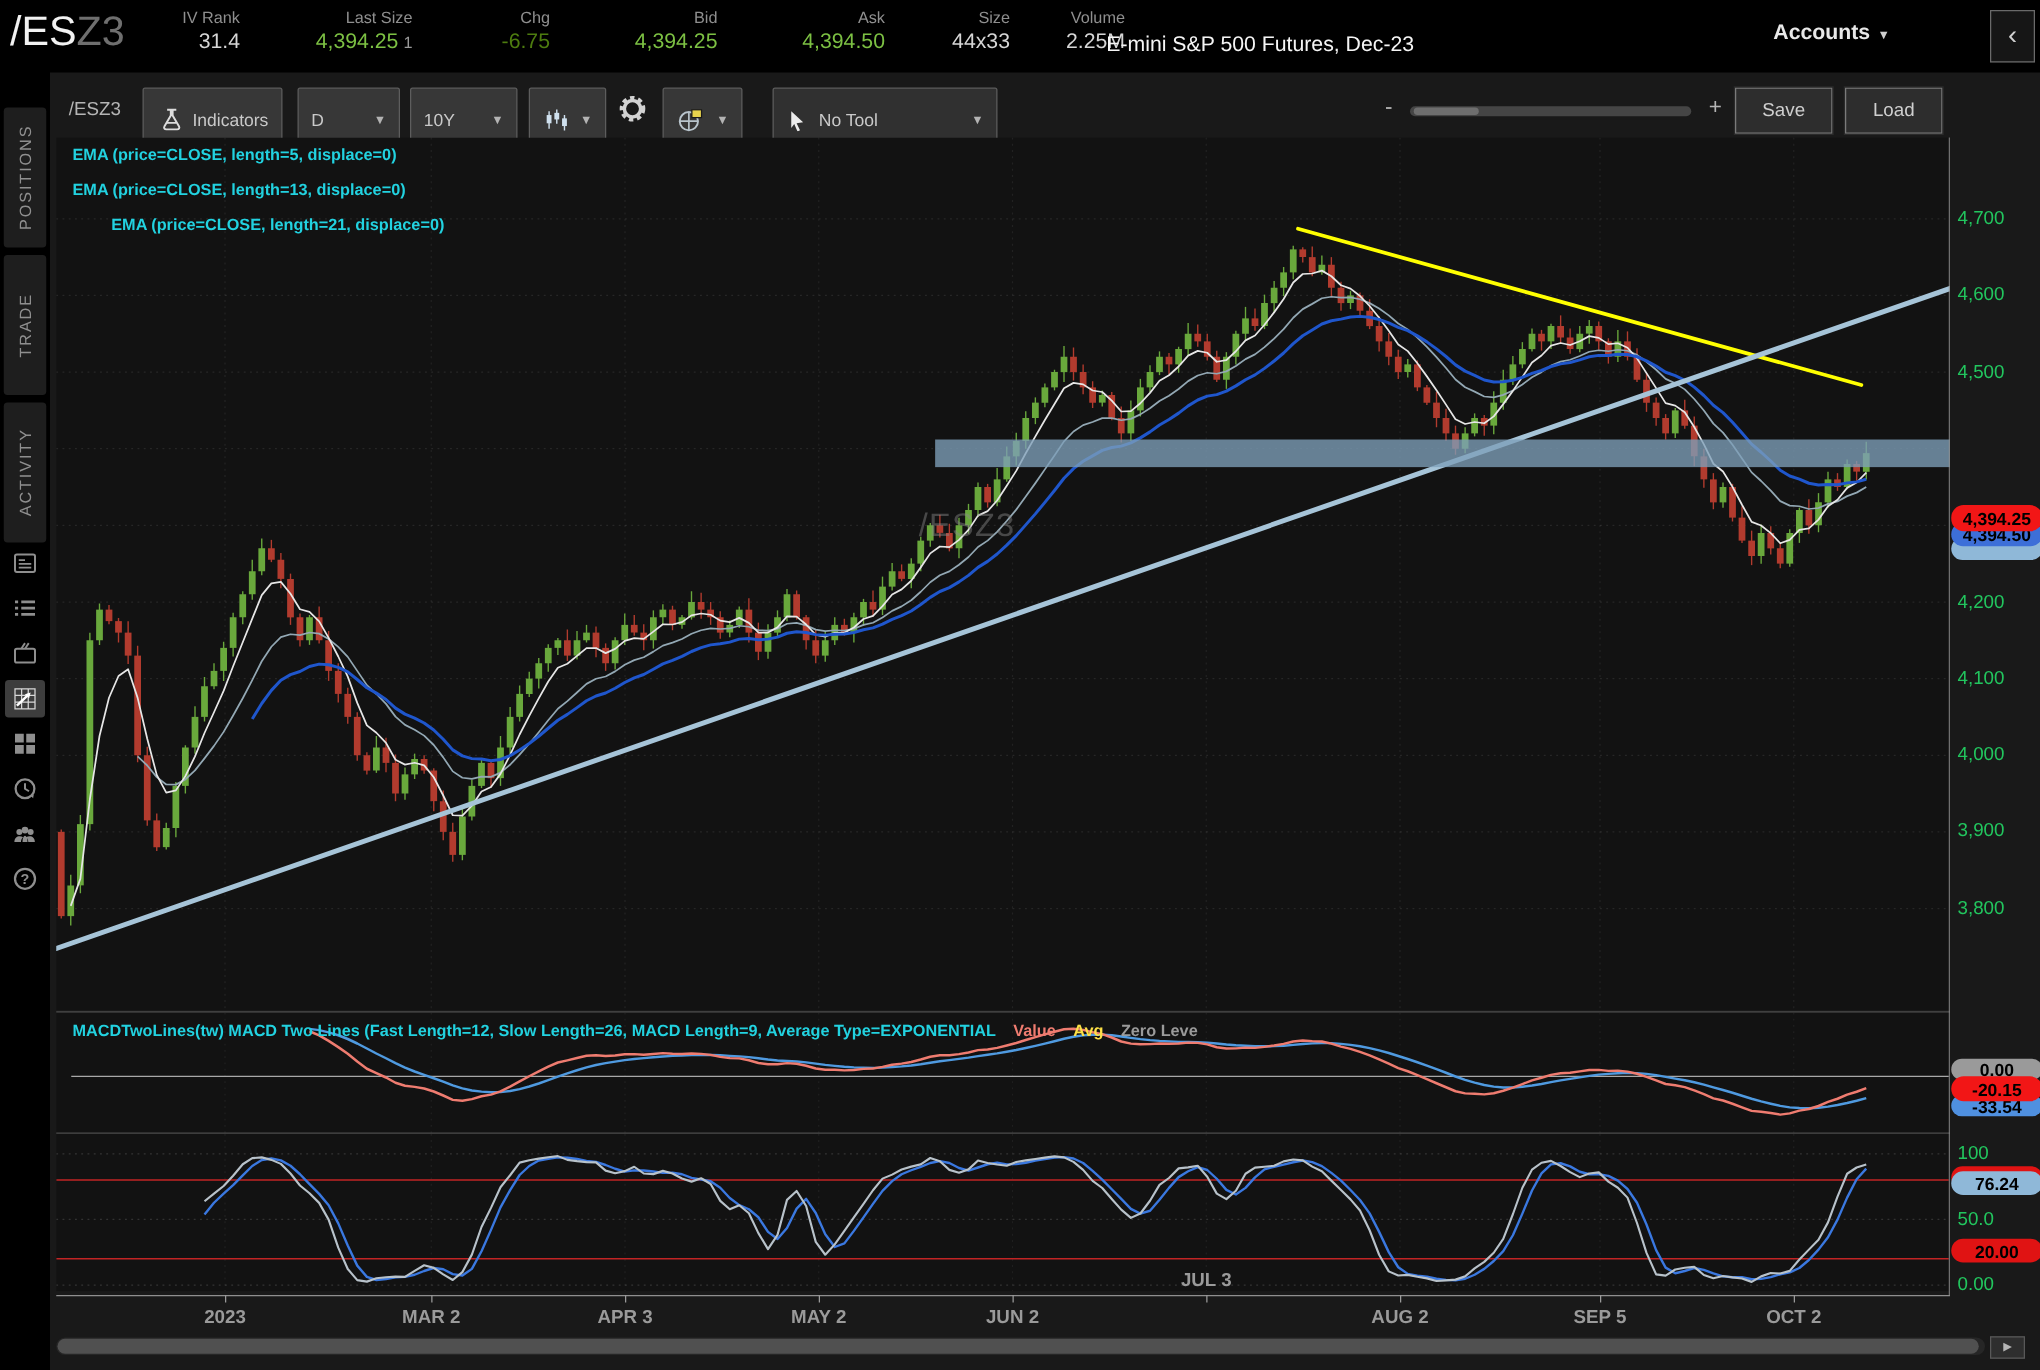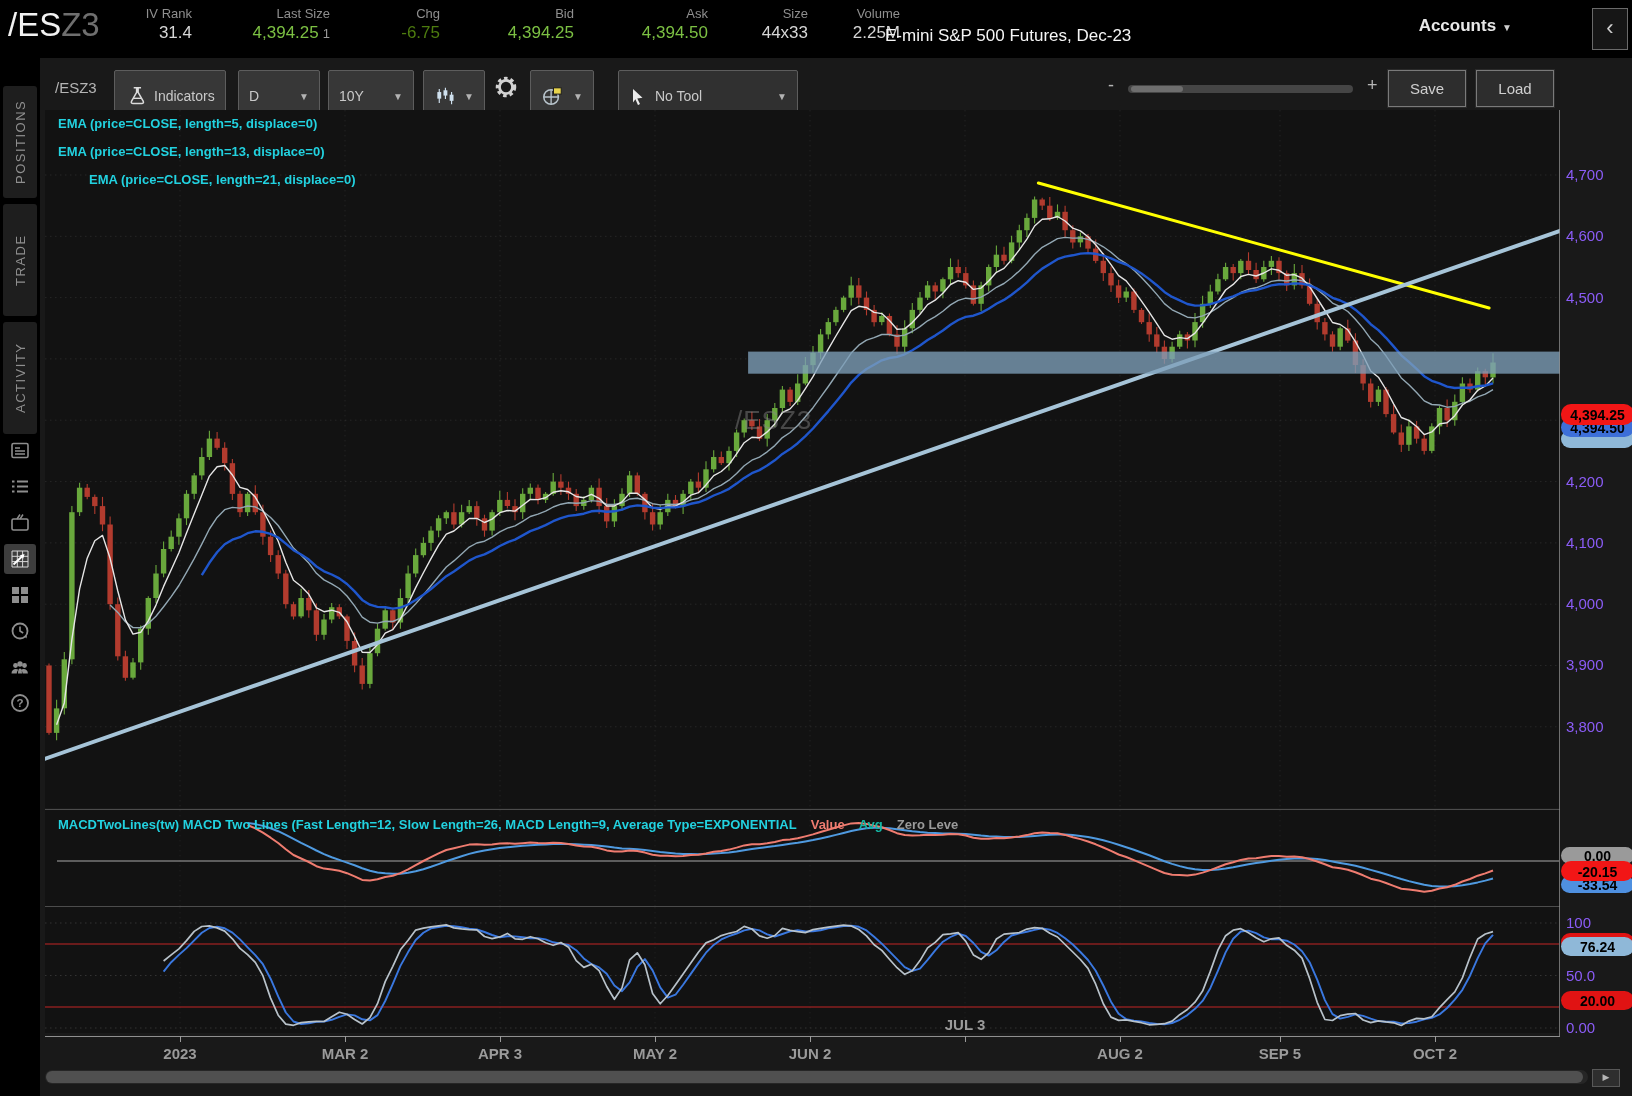--- a/index.html
+++ b/index.html
@@ -37,21 +37,21 @@
   .pbtn{top:12px;height:35px;border:1px solid #7a7a7a;outline:1px solid #2a2a2a;background:#2d2d2d;
         color:#cfcfcf;font-size:15px;display:flex;align-items:center;justify-content:center;cursor:pointer;}
   #zoomtrack{top:27px;height:8px;background:#454545;border-radius:4px;cursor:pointer;}
   #zoomthumb{position:absolute;left:3px;top:1px;width:52px;height:6px;background:#6e6e6e;border-radius:3px;}
   .zglyph{top:17px;color:#b5b5b5;font-size:18px;cursor:pointer;}
   svg text{font-family:"Liberation Sans",sans-serif;}
   .emaLabel{left:18px;color:#22d2e0;font-size:13px;font-weight:bold;white-space:nowrap;}
   .studyLine{left:18px;font-size:13px;font-weight:bold;white-space:nowrap;color:#22d2e0;}
   .studyLine .lg{margin-left:14px;}
   #watermark{left:695px;top:347px;font-size:26px;color:#8a8a8a;opacity:.45;letter-spacing:1px;}
-  .ptick{left:1526px;font-size:15px;color:#8b5cf6;}
+  .ptick{left:1526px;font-size:15px;color:#22c55e;}
   .bubble{left:1521px;width:73px;height:20px;border-radius:10px;color:#000;font-size:14px;font-weight:bold;
           line-height:20px;text-align:center;overflow:hidden;white-space:nowrap;}
   .dlab{font-size:15px;font-weight:bold;color:#9a9a9a;text-align:center;width:70px;}
   .dtick{width:1px;height:6px;background:#9a9a9a;}
   .hsep{background:#4c4c4c;height:1px;left:5px;width:1515px;}
   #axline{left:5px;width:1515px;height:1px;background:#8f8f8f;}
   #vedge{left:1519px;width:1px;background:#8f8f8f;opacity:.75;}
   #sbtrack{left:5px;top:1012px;width:1543px;height:14px;background:#262626;border-radius:7px;}
   #sbthumb{position:absolute;left:1px;top:1px;width:1537px;height:12px;background:#505050;border-radius:6px;cursor:pointer;}
   #sbarrow{left:1552px;top:1011px;width:26px;height:16px;background:#2e2e2e;border:1px solid #585858;
@@ -663,21 +663,21 @@
       <polyline points="118.6,54.0 126.2,47.9 133.9,41.8 141.5,33.6 149.2,24.4 156.8,19.5 164.4,18.9 172.1,20.9 179.7,24.1 187.4,31.8 195.0,41.4 202.6,47.6 210.3,55.3 217.9,68.7 225.6,91.1 233.2,108.2 240.8,117.1 248.5,118.3 256.1,115.6 263.8,114.8 271.4,114.3 279.0,114.5 286.7,109.7 294.3,105.2 302.0,107.3 309.6,112.5 317.2,117.0 324.9,110.7 332.5,96.7 340.2,74.6 347.8,59.3 355.4,42.8 363.1,33.2 370.7,23.1 378.4,21.2 386.0,19.9 393.6,18.8 401.3,17.9 408.9,20.9 416.6,21.9 424.2,22.7 431.8,22.9 439.5,29.5 447.1,31.6 454.8,29.9 462.4,26.4 470.0,31.8 477.7,32.3 485.3,29.7 493.0,31.8 500.6,35.8 508.2,38.3 515.9,35.6 523.5,40.2 531.2,53.7 538.8,60.4 546.4,57.2 554.1,63.6 561.7,79.5 569.4,92.3 577.0,80.9 584.6,52.9 592.3,45.8 599.9,57.8 607.6,86.5 615.2,96.8 622.8,88.5 630.5,77.7 638.1,66.9 645.8,56.1 653.4,45.2 661.0,35.9 668.7,32.7 676.3,28.6 684.0,26.3 691.6,24.5 699.2,19.4 706.9,22.0 714.5,28.9 722.2,31.2 729.8,28.5 737.4,21.4 745.1,23.4 752.7,24.6 760.4,25.6 768.0,22.6 775.6,21.3 783.3,20.2 790.9,19.1 798.6,18.1 806.2,18.9 813.8,22.5 821.5,28.9 829.1,37.7 836.8,43.4 844.4,52.2 852.0,60.7 859.7,67.3 867.3,63.8 875.0,53.6 882.6,40.9 890.2,35.4 897.9,27.7 905.5,26.9 913.2,25.6 920.8,34.4 928.4,47.9 936.1,52.3 943.7,45.6 951.4,32.0 959.0,27.1 966.6,26.4 974.3,25.6 981.9,22.1 989.6,20.6 997.2,21.3 1004.8,26.3 1012.5,30.0 1020.1,37.5 1027.8,45.0 1035.4,52.5 1043.0,61.4 1050.7,77.2 1058.3,96.8 1066.0,110.1 1073.6,113.4 1081.2,112.9 1088.9,114.4 1096.5,115.7 1104.2,117.8 1111.8,117.3 1119.4,116.7 1127.1,114.1 1134.7,107.7 1142.4,102.5 1150.0,95.2 1157.6,84.1 1165.3,64.4 1172.9,43.2 1180.6,28.7 1188.2,23.2 1195.8,21.7 1203.5,25.8 1211.1,30.7 1218.8,34.7 1226.4,31.8 1234.0,30.9 1241.7,38.3 1249.3,43.2 1257.0,51.1 1264.6,71.4 1272.2,95.3 1279.9,112.5 1287.5,113.5 1295.2,108.6 1302.8,107.2 1310.4,106.5 1318.1,113.0 1325.7,115.6 1333.4,113.8 1341.0,114.9 1348.6,115.8 1356.3,118.5 1363.9,114.1 1371.6,111.4 1379.2,111.8 1386.8,109.7 1394.5,100.6 1402.1,92.7 1409.8,84.8 1417.4,70.9 1425.0,50.3 1432.7,32.0 1440.3,27.0 1448.0,24.6 " fill="none" stroke="#b8c2ca" stroke-width="1.7" stroke-linejoin="round"></polyline>
     </svg>
 
   <div id="emaLabels">
       <div class="emaLabel abs" style="top: 58px;">EMA (price=CLOSE, length=5, displace=0)</div>
       <div class="emaLabel abs" style="top: 86px;">EMA (price=CLOSE, length=13, displace=0)</div>
       <div class="emaLabel abs" style="top: 114px; margin-left: 31px;">EMA (price=CLOSE, length=21, displace=0)</div>
     </div>
   <div id="watermark">/ESZ3</div>
   <div class="studyLine" style="top:759px">
-    <span>MACDTwoLines(tw) MACD Two Lines (Fast Length=12, Slow Length=26, MACD Length=9, Average Type=EXPONENTIAL</span><span id="macdLegend"><span class="lg" style="color: rgb(239, 124, 112);">Value</span><span class="lg" style="color: #14b8a6;">Avg</span><span class="lg" style="color: rgb(154, 154, 154);">Zero Leve</span></span>
+    <span>MACDTwoLines(tw) MACD Two Lines (Fast Length=12, Slow Length=26, MACD Length=9, Average Type=EXPONENTIAL</span><span id="macdLegend"><span class="lg" style="color: rgb(239, 124, 112);">Value</span><span class="lg" style="color: #fde047;">Avg</span><span class="lg" style="color: rgb(154, 154, 154);">Zero Leve</span></span>
   </div>
 
   <div class="hsep" style="top:751px"></div>
   <div class="hsep" style="top:848px"></div>
   <div id="axline" style="top:978px"></div>
   <div id="vedge" style="top:52px;height:926px"></div>
 
   <div id="priceAxis">
       <div class="ptick abs" style="top: 108px;">4,700</div>
       <div class="ptick abs" style="top: 169.31px;">4,600</div>

